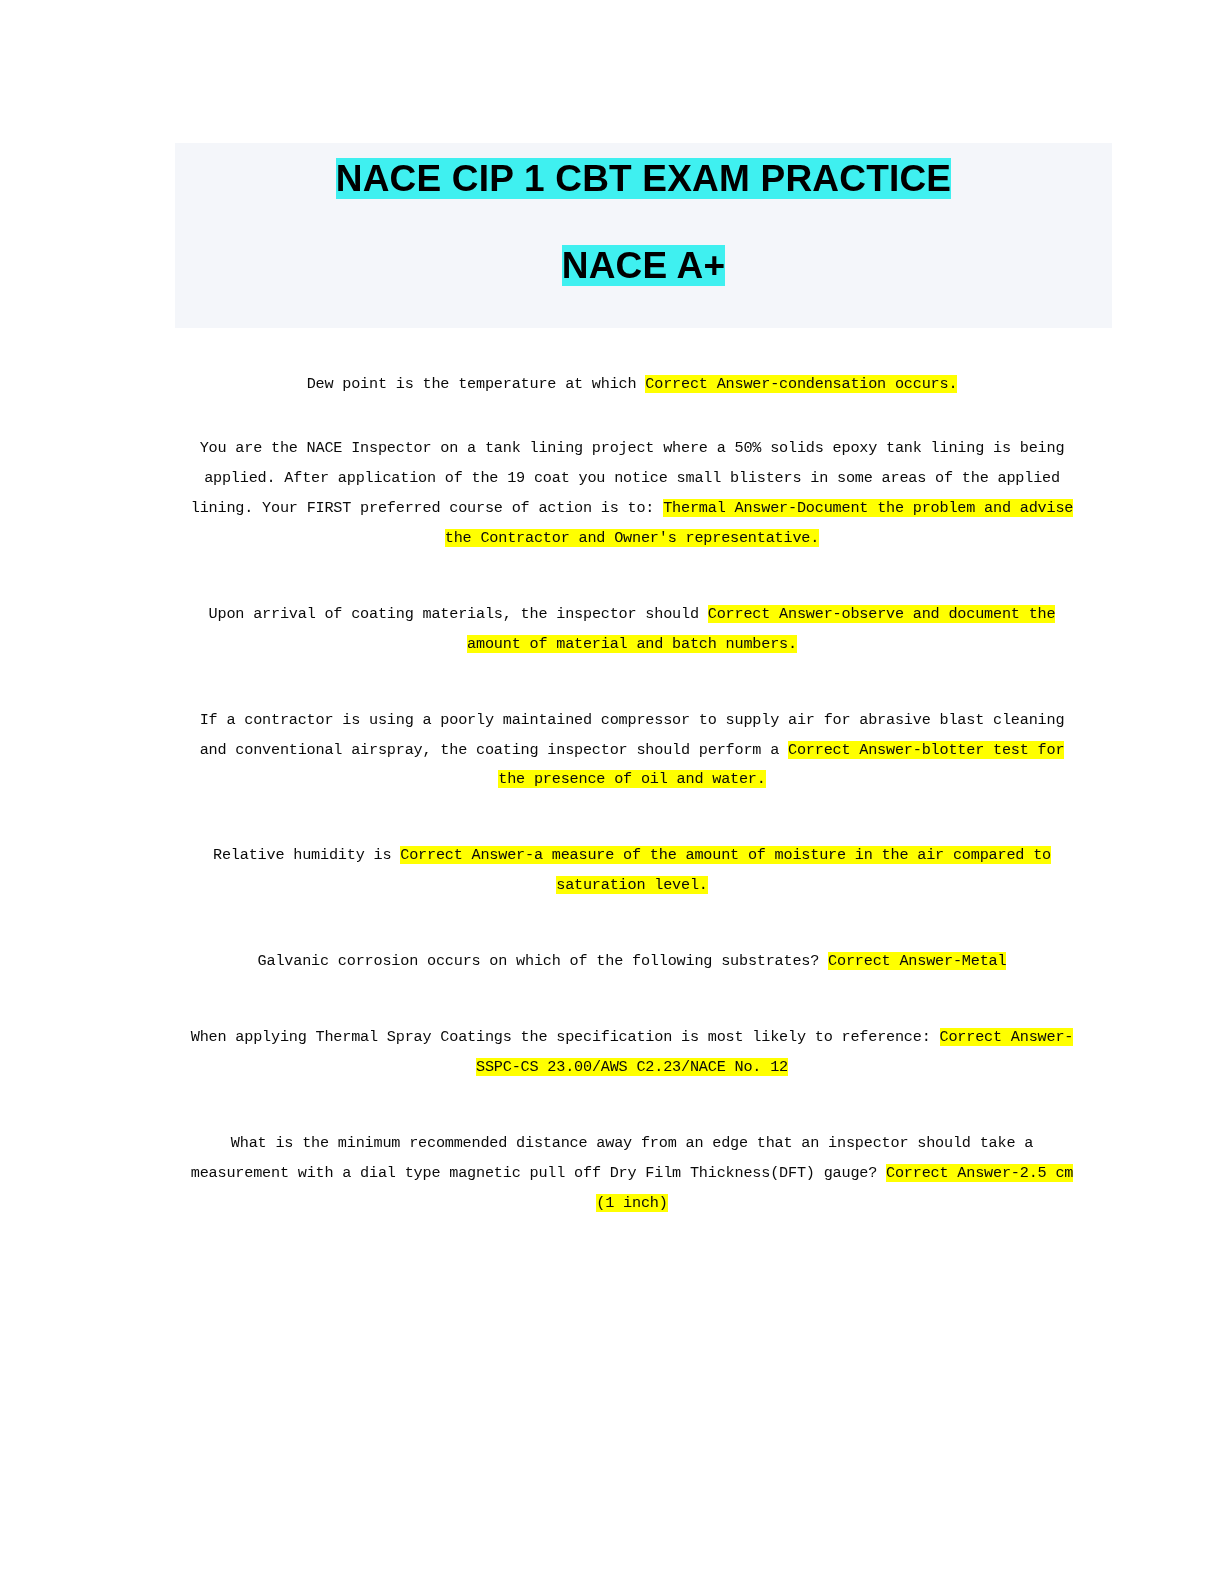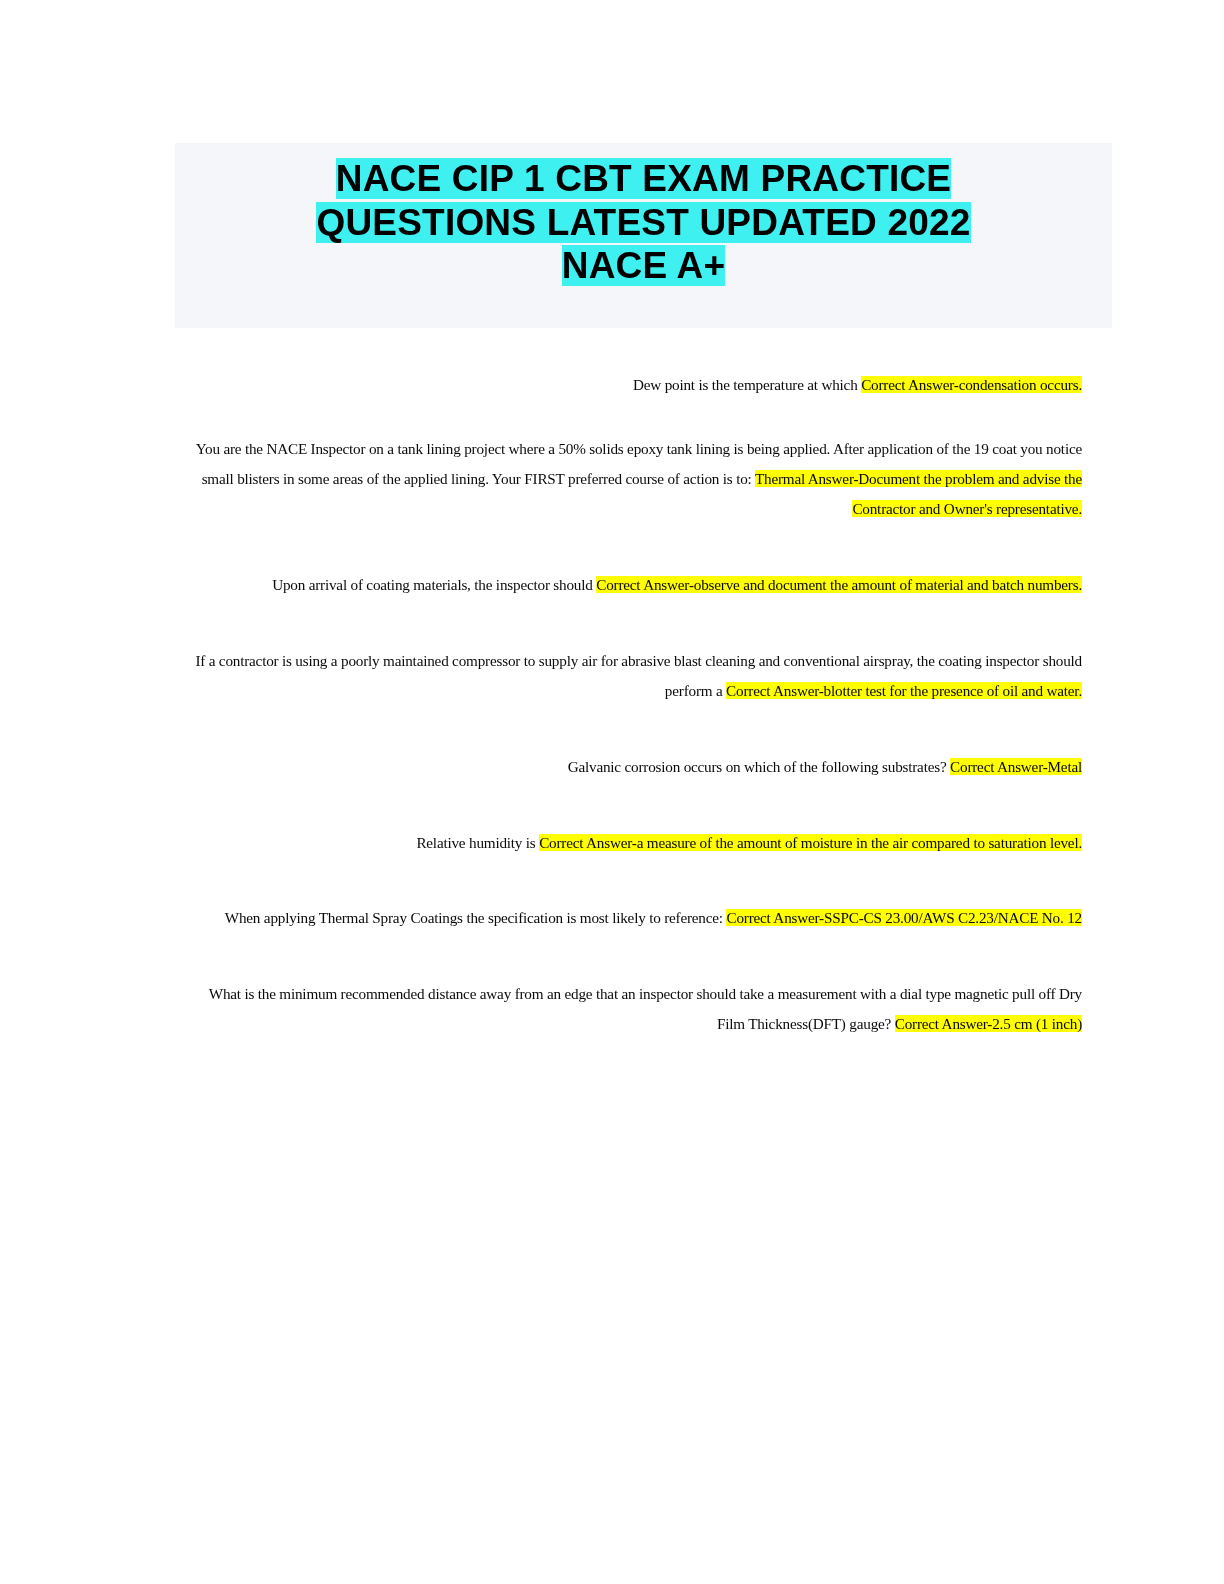--- a/index.html
+++ b/index.html
@@ -50,42 +50,42 @@
     position: absolute;
     left: 144px;
     top: 362px;
     width: 900px;
   }
   .qa {
     font-size: 15.2px;
     line-height: 1.97;
     color: #0a0a0a;
     margin: 0 0 34px 0;
-    font-family: Liberation Serif, serif;
+    font-family: Liberation Mono, monospace;
     letter-spacing: -0.2px;
-    text-align: right;
+    text-align: center;
   }
   .qa .ans {
     background: #ffff00;
   }
   .qa .q {
     background: transparent;
   }
   .spacer-lg { margin-bottom: 46px; }
 </style>
 </head>
 <body>
 
 <div class="page">
 
   <div class="title-block">
     <div class="title-inner">
       <div class="doc-title">
         <span class="hl">NACE CIP 1 CBT EXAM PRACTICE</span><br>
-        <span class="hl">QUESTIONS LATEST UPDATED 2022</span><br>
+        <br>
         <span class="hl">NACE A+</span>
       </div>
     </div>
   </div>
 
   <div class="body-wrap">
 
     <p class="qa">
       <span class="q">Dew point is the temperature at which </span><span class="ans">Correct Answer-condensation occurs.</span>
     </p>
@@ -96,25 +96,25 @@
 
     <p class="qa spacer-lg">
       <span class="q">Upon arrival of coating materials, the inspector should </span><span class="ans">Correct Answer-observe and document the amount of material and batch numbers.</span>
     </p>
 
     <p class="qa spacer-lg">
       <span class="q">If a contractor is using a poorly maintained compressor to supply air for abrasive blast cleaning and conventional airspray, the coating inspector should perform a </span><span class="ans">Correct Answer-blotter test for the presence of oil and water.</span>
     </p>
 
     <p class="qa spacer-lg">
-      <span class="q">Galvanic corrosion occurs on which of the following substrates? </span><span class="ans">Correct Answer-Metal</span>
+      <span class="q">Relative humidity is </span><span class="ans">Correct Answer-a measure of the amount of moisture in the air compared to saturation level.</span>
     </p>
 
     <p class="qa spacer-lg">
-      <span class="q">Relative humidity is </span><span class="ans">Correct Answer-a measure of the amount of moisture in the air compared to saturation level.</span>
+      <span class="q">Galvanic corrosion occurs on which of the following substrates? </span><span class="ans">Correct Answer-Metal</span>
     </p>
 
     <p class="qa spacer-lg">
       <span class="q">When applying Thermal Spray Coatings the specification is most likely to reference: </span><span class="ans">Correct Answer-SSPC-CS 23.00/AWS C2.23/NACE No. 12</span>
     </p>
 
     <p class="qa spacer-lg">
       <span class="q">What is the minimum recommended distance away from an edge that an inspector should take a measurement with a dial type magnetic pull off Dry Film Thickness(DFT) gauge? </span><span class="ans">Correct Answer-2.5 cm (1 inch)</span>
     </p>
 

